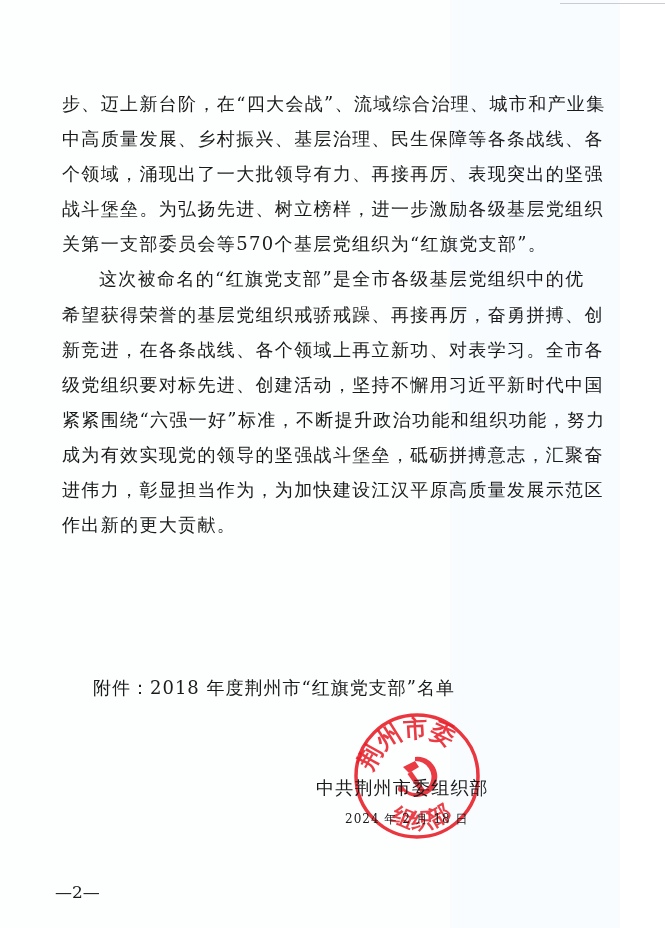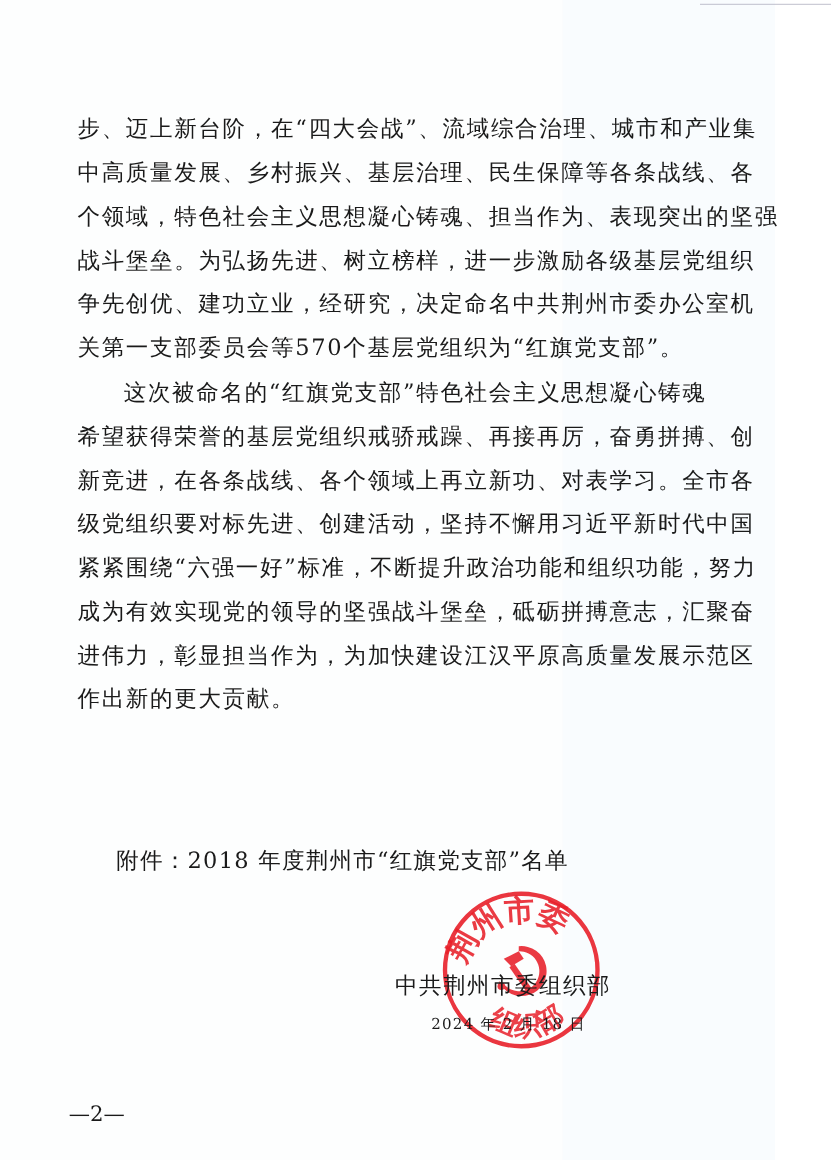--- a/index.html
+++ b/index.html
@@ -35,27 +35,26 @@
 <body>
 
 <div class="page">
   <div class="tint"></div>
   <div class="topline"></div>
 
   <div class="body-text">
     <div>
       <span class="line">步、迈上新台阶，在“四大会战”、流域综合治理、城市和产业集</span>
       <span class="line">中高质量发展、乡村振兴、基层治理、民生保障等各条战线、各</span>
-      <span class="line">个领域，特色社会主义思想凝心铸魂、担当作为、表现突出的坚强</span>
+      <span class="line">个领域，涌现出了一大批领导有力、再接再厉、表现突出的坚强</span>
       <span class="line">战斗堡垒。为弘扬先进、树立榜样，进一步激励各级基层党组织</span>
-      <span class="line">争先创优、建功立业，经研究，决定命名中共荆州市委办公室机</span>
       <span class="line">关第一支部委员会等570个基层党组织为“红旗党支部”。</span>
     </div>
     <div>
-      <span class="line" style="padding-left:37px">这次被命名的“红旗党支部”特色社会主义思想凝心铸魂</span>
+      <span class="line" style="padding-left:37px">这次被命名的“红旗党支部”是全市各级基层党组织中的优</span>
       <span class="line">希望获得荣誉的基层党组织戒骄戒躁、再接再厉，奋勇拼搏、创</span>
       <span class="line">新竞进，在各条战线、各个领域上再立新功、对表学习。全市各</span>
       <span class="line">级党组织要对标先进、创建活动，坚持不懈用习近平新时代中国</span>
       <span class="line">紧紧围绕“六强一好”标准，不断提升政治功能和组织功能，努力</span>
       <span class="line">成为有效实现党的领导的坚强战斗堡垒，砥砺拼搏意志，汇聚奋</span>
       <span class="line">进伟力，彰显担当作为，为加快建设江汉平原高质量发展示范区</span>
       <span class="line">作出新的更大贡献。</span>
     </div>
   </div>
 

